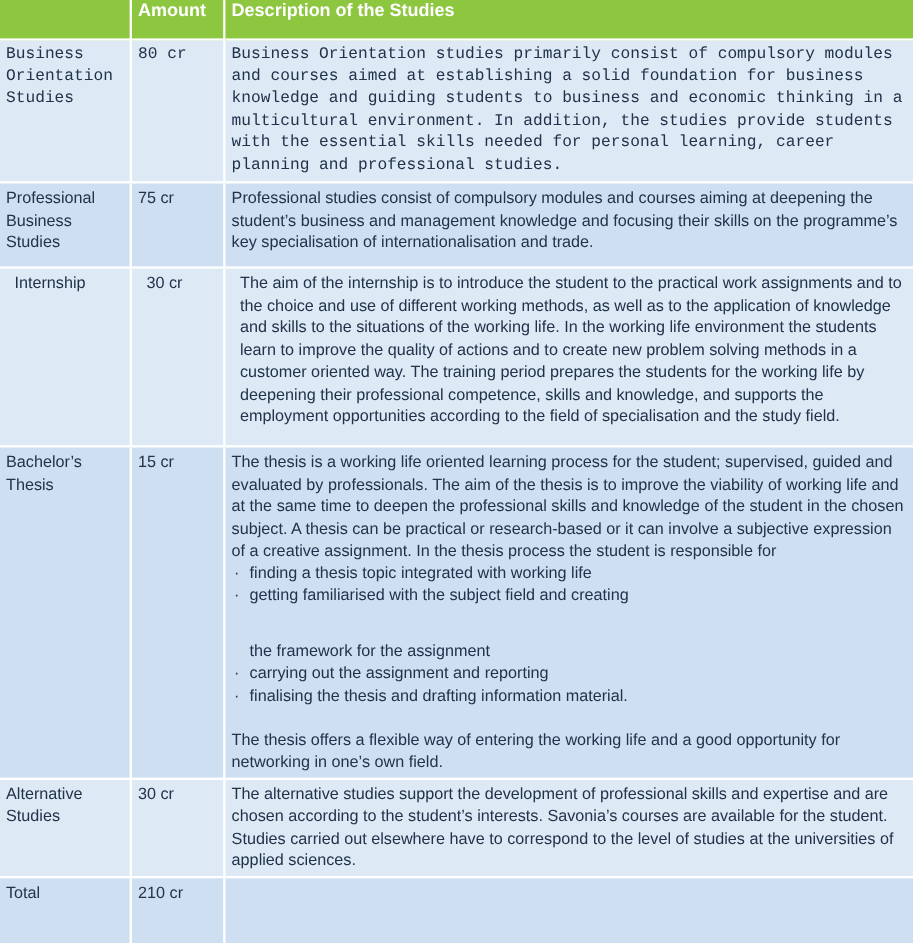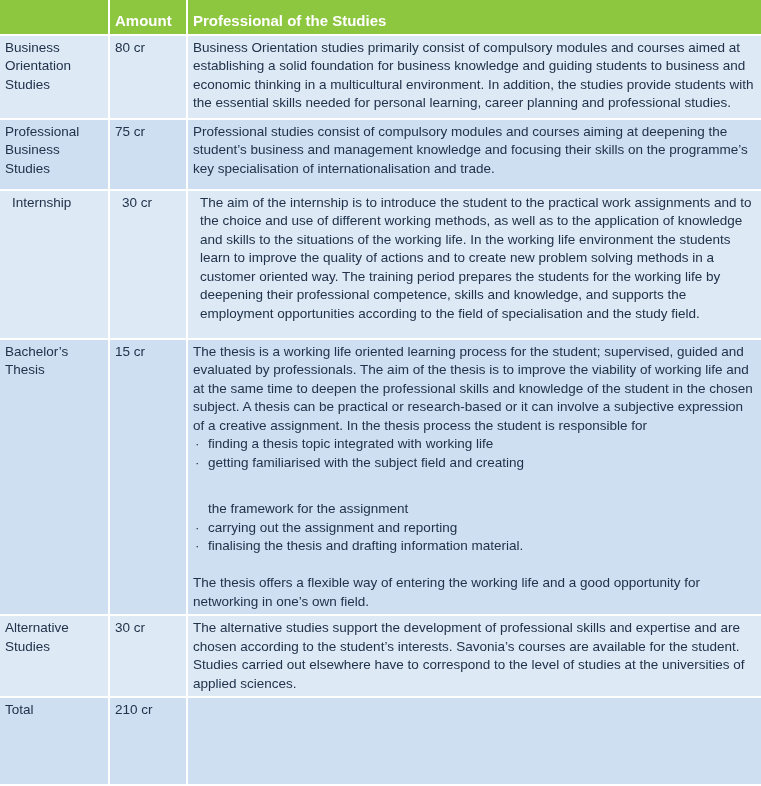--- a/index.html
+++ b/index.html
@@ -39,26 +39,26 @@
   }
   th:last-child,td:last-child{border-right:none;}
   thead th{
     height:34px;
     background:var(--header-bg);
     color:var(--header-text);
     font-size:15px;
     font-weight:bold;
     text-align:left;
     line-height:1.25;
-    padding-top:12px;
+    padding-top:0;
     margin-top:42px;
   }
   tbody tr.light td{background:var(--row-light);}
   tbody tr.dark td{background:var(--row-dark);}
-  tr.r0 td{height:84px;}
+  tr.r0 td{height:84px;font-family:Liberation Mono, monospace;}
   tr.r1 td{height:71px;margin-left:46px;}
   tr.r2 td{height:149px;padding-left:12px;}
   tr.r3 td{height:215px;}
   tr.r4 td{height:77px;}
   tr.r5 td{height:88px;}
   .para{margin:0;}
   .li{display:flex;}
   .li .bullet{width:13px;flex:0 0 13px;text-align:left;padding-left:2px;}
   .cont{padding-left:15px;margin-top:28px;}
   .blank{height:18.5px;}
@@ -69,21 +69,21 @@
 <table>
   <colgroup>
     <col class="c-name">
       <col class="c-amount">
       <col class="c-desc">
   </colgroup>
   <thead>
     <tr>
       <th></th>
       <th>Amount</th>
-      <th>Professional of the Studies</th>
+      <th>Description of the Studies</th>
     </tr>
   </thead>
   <tbody>
     <tr class="r0 light">
       <td>Business Orientation Studies</td>
       <td>80 cr</td>
       <td>
           <p class="para">Business Orientation studies primarily consist of compulsory modules and courses aimed at establishing a solid foundation for business knowledge and guiding students to business and economic thinking in a multicultural environment. In addition, the studies provide students with the essential skills needed for personal learning, career planning and professional studies.</p>
         </td>
     </tr>

